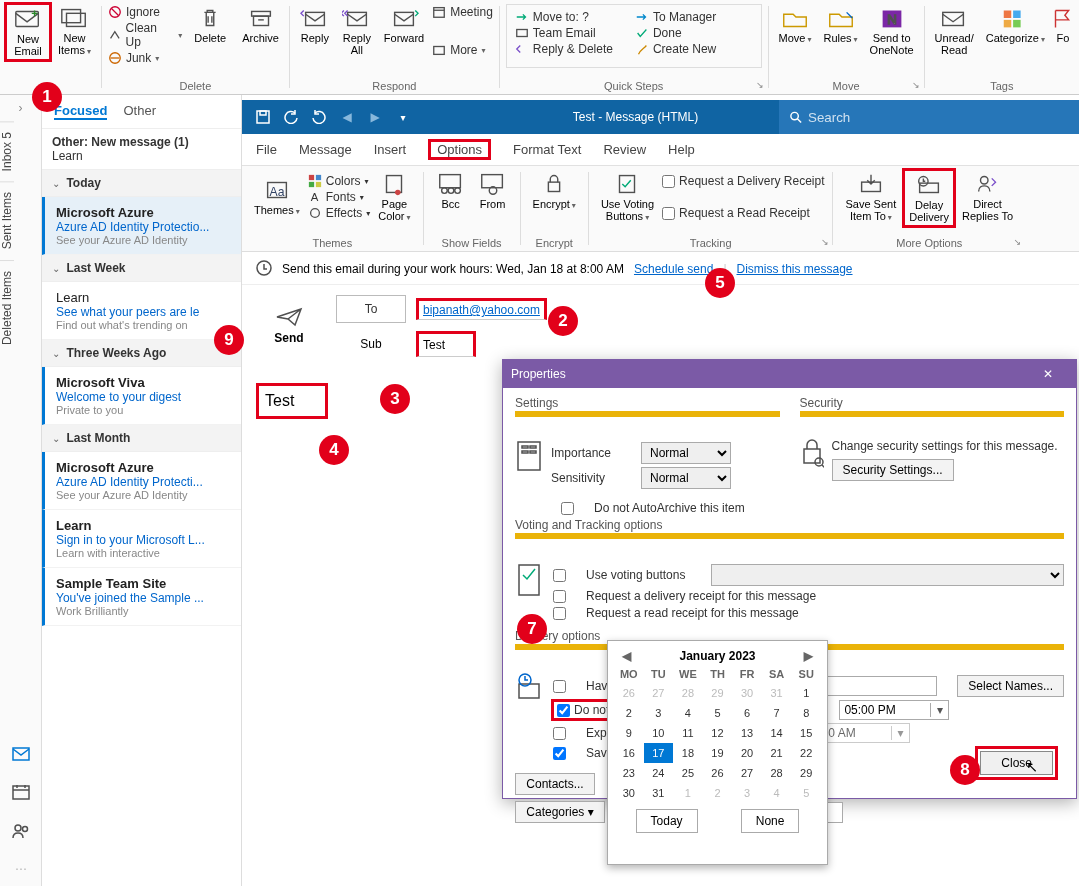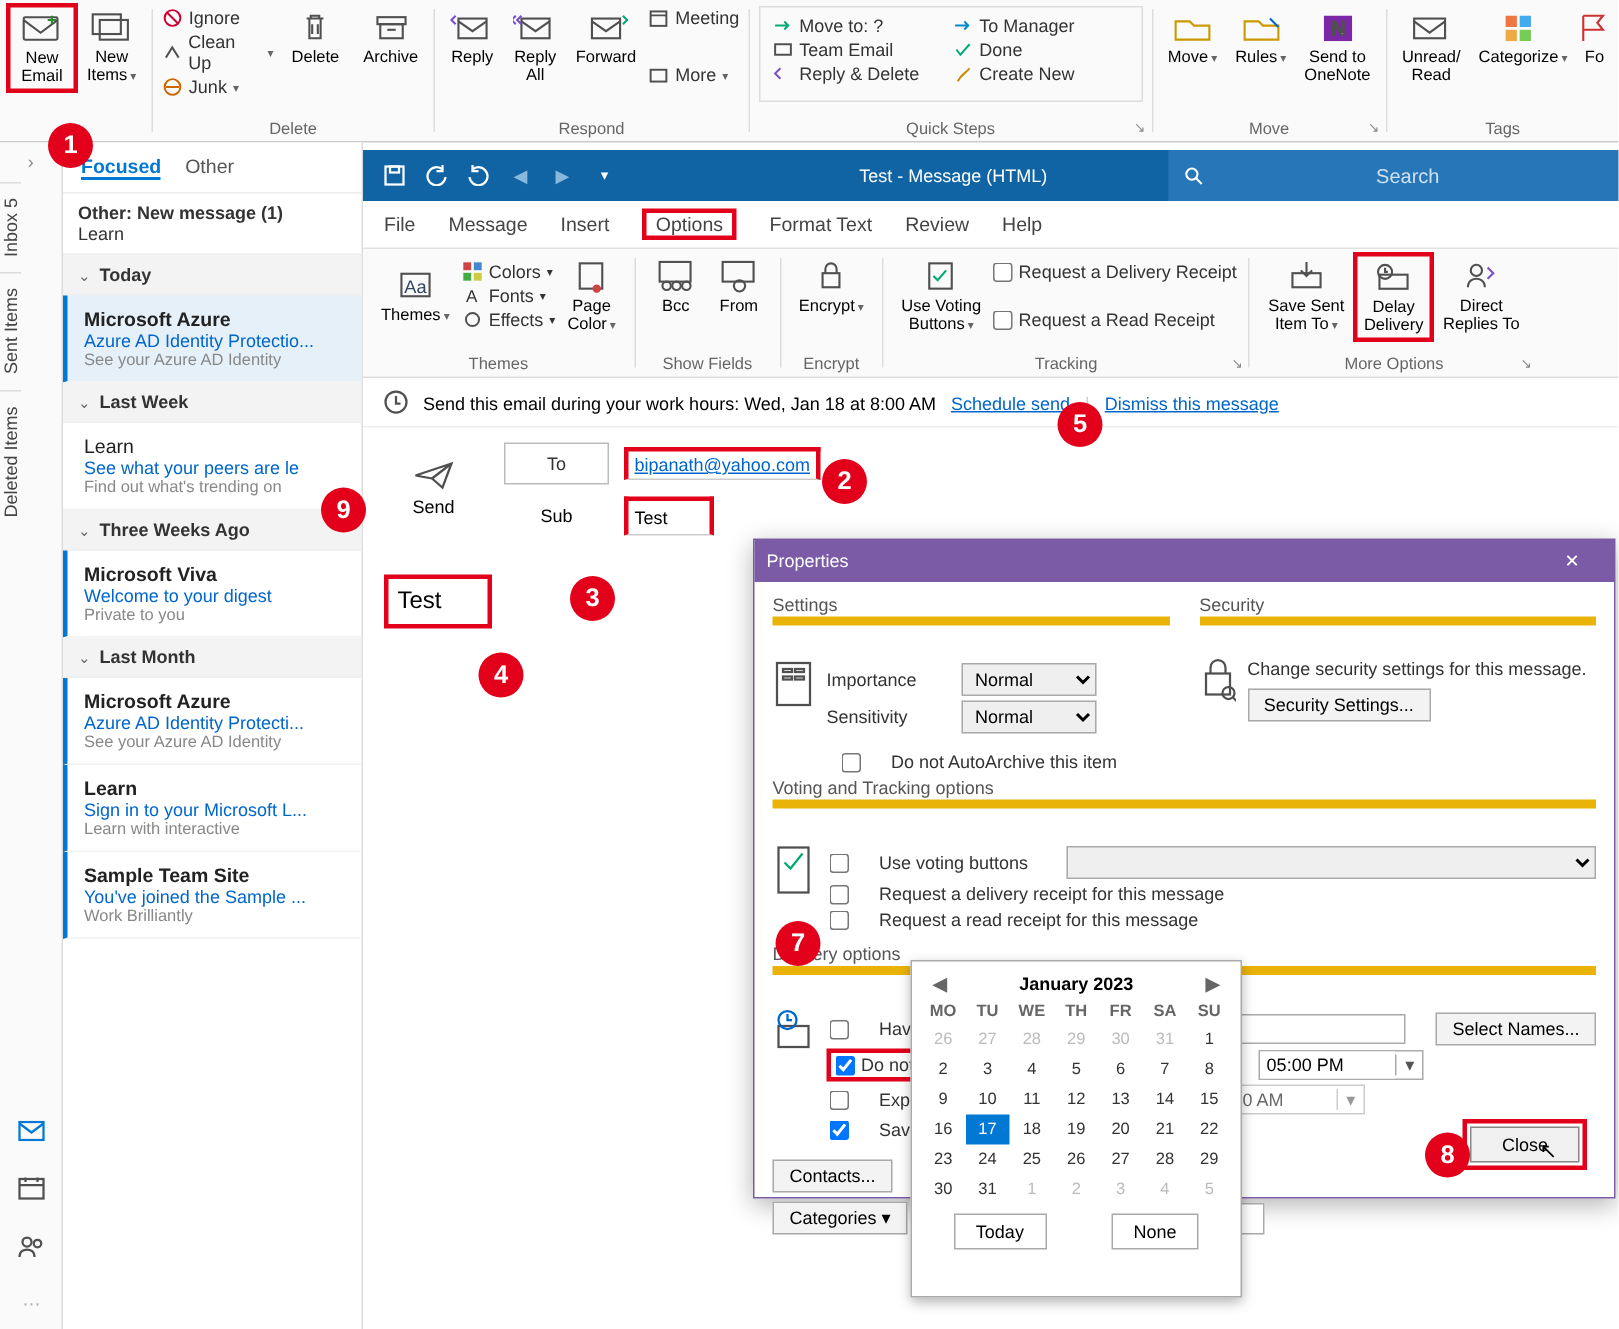--- a/index.html
+++ b/index.html
@@ -46,21 +46,21 @@
 .other-msg { padding:6px 10px; font-size:12px; color:#333; border-bottom:1px solid #eee;}
 .other-msg .bold{font-weight:600;}
 
 
 .compose { position:absolute; left:242px; top:100px; right:0; bottom:0; background:#fff;}
 .compose-titlebar { height:34px; background:#1064a3; display:flex; align-items:center; color:#fff; position:relative;}
 .qat { display:flex; align-items:center; gap:6px; padding:0 10px;}
 .qat div{ width:22px; height:22px; display:flex; align-items:center; justify-content:center; color:#fff;}
 .compose-title { position:absolute; left:250px; right:300px; top:0; height:34px; display:flex; align-items:center; justify-content:center; font-size:12px;}
 .search-wrap{ position:absolute; right:0; top:0; height:34px; display:flex; align-items:center; background:#2676b8; padding:0 10px; width:300px;}
-.search-wrap input{ background:transparent; border:none; color:#0f172a; outline:none; width:100%; margin-left:6px;text-align:center;}
+.search-wrap input{ background:transparent; border:none; color:#0f172a; outline:none; width:100%; margin-left:6px;}
 .search-wrap input::placeholder{color:#cfe1f0;}
 
 .compose-menu { display:flex; gap:22px; padding:8px 14px; font-size:13px; border-bottom:1px solid #e1e1e1;}
 .compose-menu .mtab{ color:#444; }
 .compose-menu .mtab.options{ border:3px solid #e2001a; padding:0 6px; margin:-3px 0;}
 
 .compose-ribbon { display:flex; height:86px; border-bottom:1px solid #ddd; background:#fafafa; position:relative;}
 .crg { display:flex; flex-direction:column; justify-content:space-between; padding:4px 8px 2px; position:relative;}
 .crg-row{display:flex; gap:4px;}
 .crg-label{ text-align:center; font-size:11px; color:#666;}
@@ -68,21 +68,21 @@
 .chk-row input{margin:0;}
 
 
 .info-bar { display:flex; align-items:flex-end; gap:10px; padding:8px 14px; font-size:12px; border-bottom:1px solid #eee;}
 .info-bar a{ color:#0066cc; text-decoration:underline;}
 .info-sep{ color:#ccc;}
 
 
 .compose-body { position:relative; padding:10px 14px;}
 .field-row { display:flex; align-items:center; gap:10px; margin-bottom:8px;}
-.send-btn { width:66px; height:62px; display:flex; flex-direction:column; align-items:center; justify-content:center; border:1px solid transparent;}
+.send-btn { width:66px; height:62px; display:flex; flex-direction:column; align-items:center; justify-content:center; border:1px solid transparent;font-weight:bold;}
 .send-btn svg{width:28px;height:20px;}
 .lbl-btn { width:70px; height:28px; border:1px solid #bbb; display:flex; align-items:center; justify-content:center; font-size:12px; color:#333; background:#fff;}
 .addr-field{ border-bottom:1px solid #ccc; font-size:12px; color:#0066cc; text-decoration:underline; padding:4px 2px; min-width:130px;}
 .subj-field{ border-bottom:1px solid #ccc; font-size:12px; padding:4px 4px; min-width:60px;}
 .body-text{ font-size:16px; padding:6px;}
 
 
 .prop-dlg{ position:absolute; left:502px; top:359px; width:575px; height:440px; background:#fff; border:1px solid #7b5aa6; box-shadow:0 4px 16px rgba(0,0,0,.3); z-index:50;}
 .prop-title{ height:28px; background:#7b5aa6; color:#fff; display:flex; align-items:center; justify-content:space-between; padding:0 8px; font-size:12px;}
 .prop-close{ width:40px; height:28px; display:flex; align-items:center; justify-content:center; color:#fff;}

